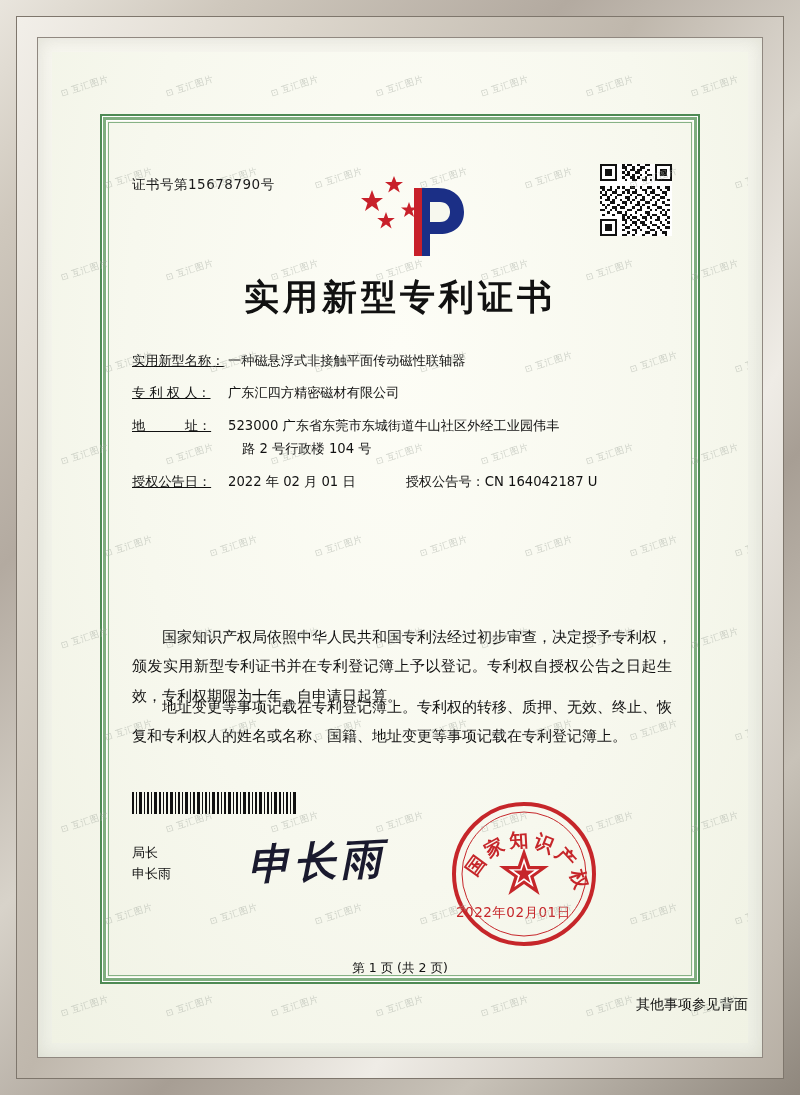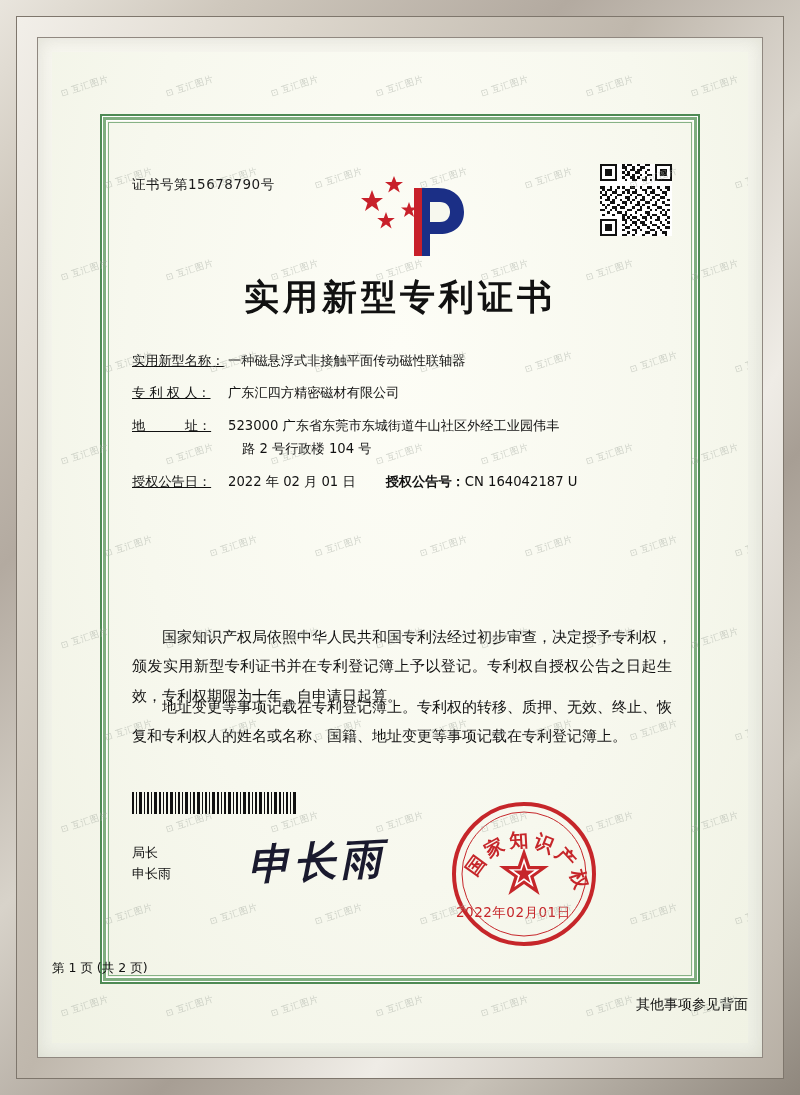--- a/index.html
+++ b/index.html
@@ -148,22 +148,21 @@
   .field-value .second-line {
     display: block;
     margin-top: 6px;
     margin-left: 14px;
   }
   .row-inline {
     display: flex;
     margin-bottom: 14.5px;
   }
   .row-inline .seg2 {
-    margin-left: 30px;
-    font-weight: bold;
+    margin-left: 50px;
   }
 
   .para {
     position: absolute;
     left: 80px;
     width: 540px;
     font-size: 15px;
     line-height: 1.95;
     color: #111;
     text-align: justify;
@@ -214,20 +213,21 @@
     color: #c6262a;
     font-size: 13.5px;
     font-family: "DejaVu Sans", "Liberation Sans", sans-serif;
     letter-spacing: 0.5px;
   }
 
   .page-num {
     position: absolute;
     left: 0; top: 908px;
     width: 696px;
+    text-align: center;
     font-size: 12.5px;
     color: #111;
     font-family: "DejaVu Sans", "Liberation Sans", sans-serif;
   }
   .footnote {
     position: absolute;
     left: 0; top: 944px;
     width: 696px;
     text-align: right;
     font-size: 14px;

